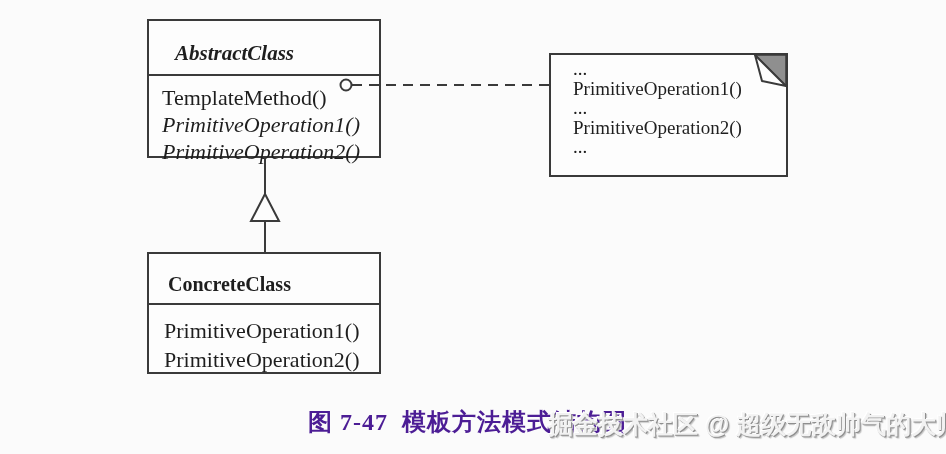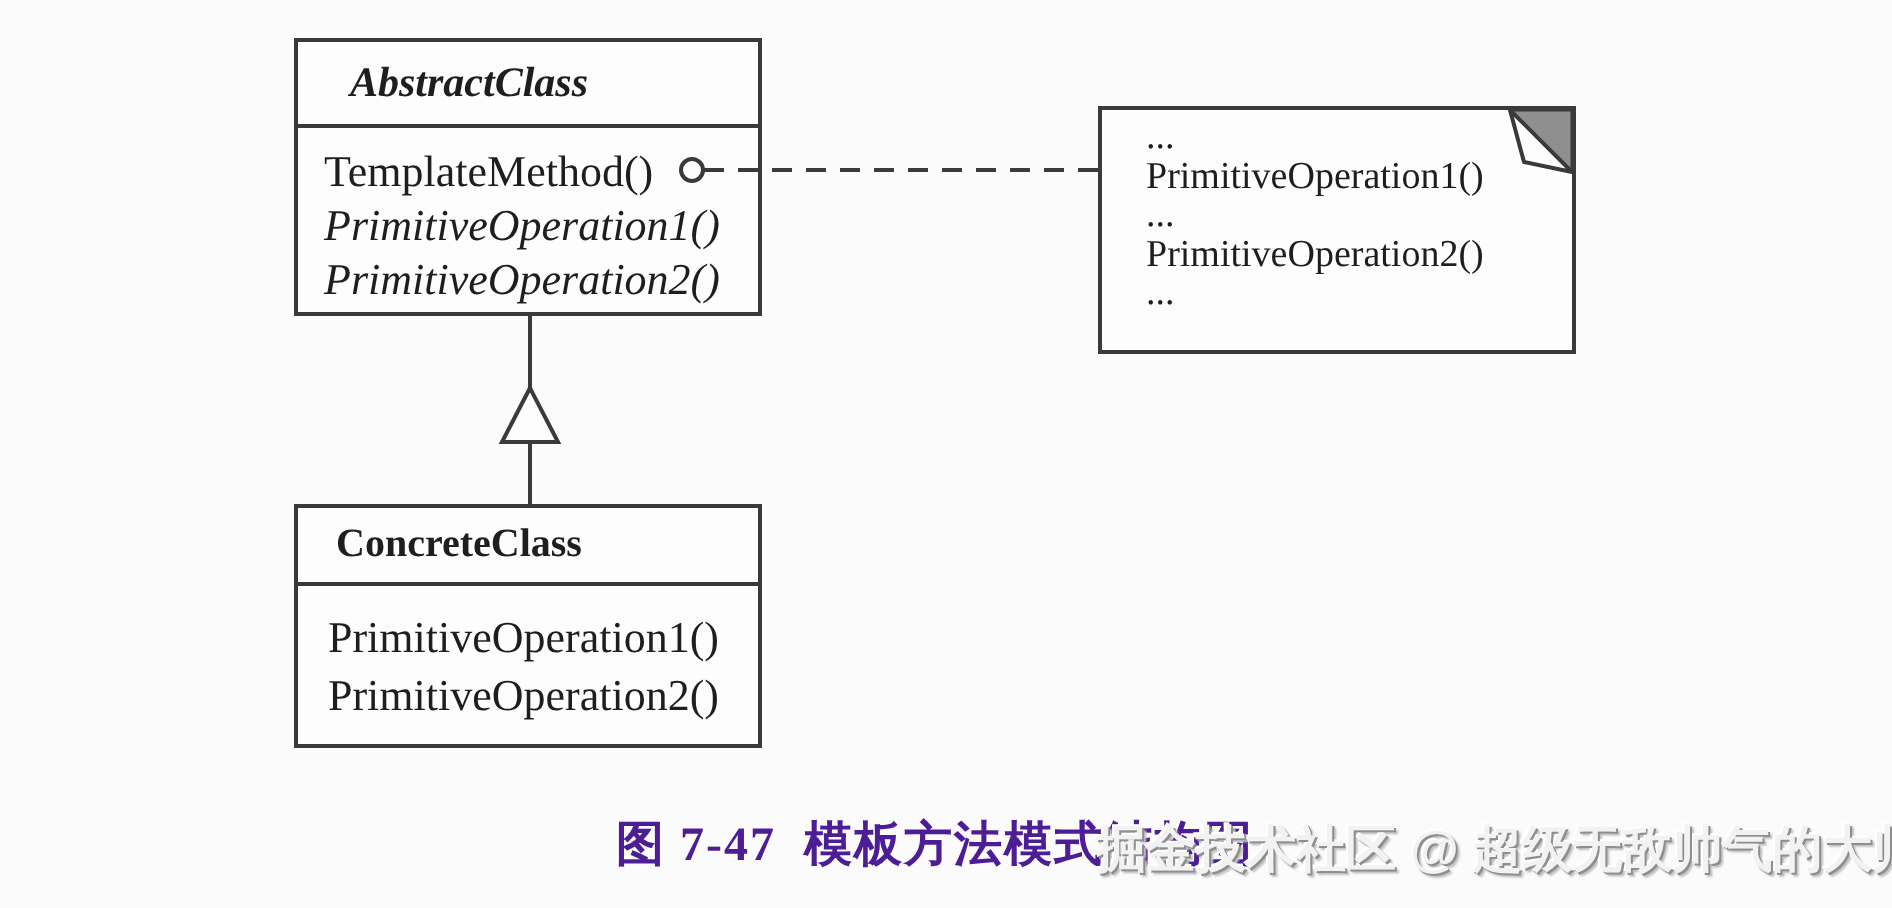--- a/index.html
+++ b/index.html
@@ -17,21 +17,21 @@
     background: #fdfdfd;
     box-sizing: border-box;
     z-index: 1;
   }
   #abstract-class { left: 147px; top: 19px; width: 234px; height: 139px; }
   #concrete-class { left: 147px; top: 252px; width: 234px; height: 122px; }
   .class-title {
     border-bottom: 2px solid #3a3a3a;
     font-weight: bold;
     box-sizing: border-box;
-    display: flex; align-items: center;
+    display: flex; align-items: center; margin-top: 12px;
   }
   #abstract-class .class-title {
     height: 43px; padding-left: 26px;
     font-size: 21px; font-style: italic;
   }
   #concrete-class .class-title {
     height: 39px; padding-left: 19px;
     font-size: 20px;
   }
   .class-methods { font-size: 22px; }

